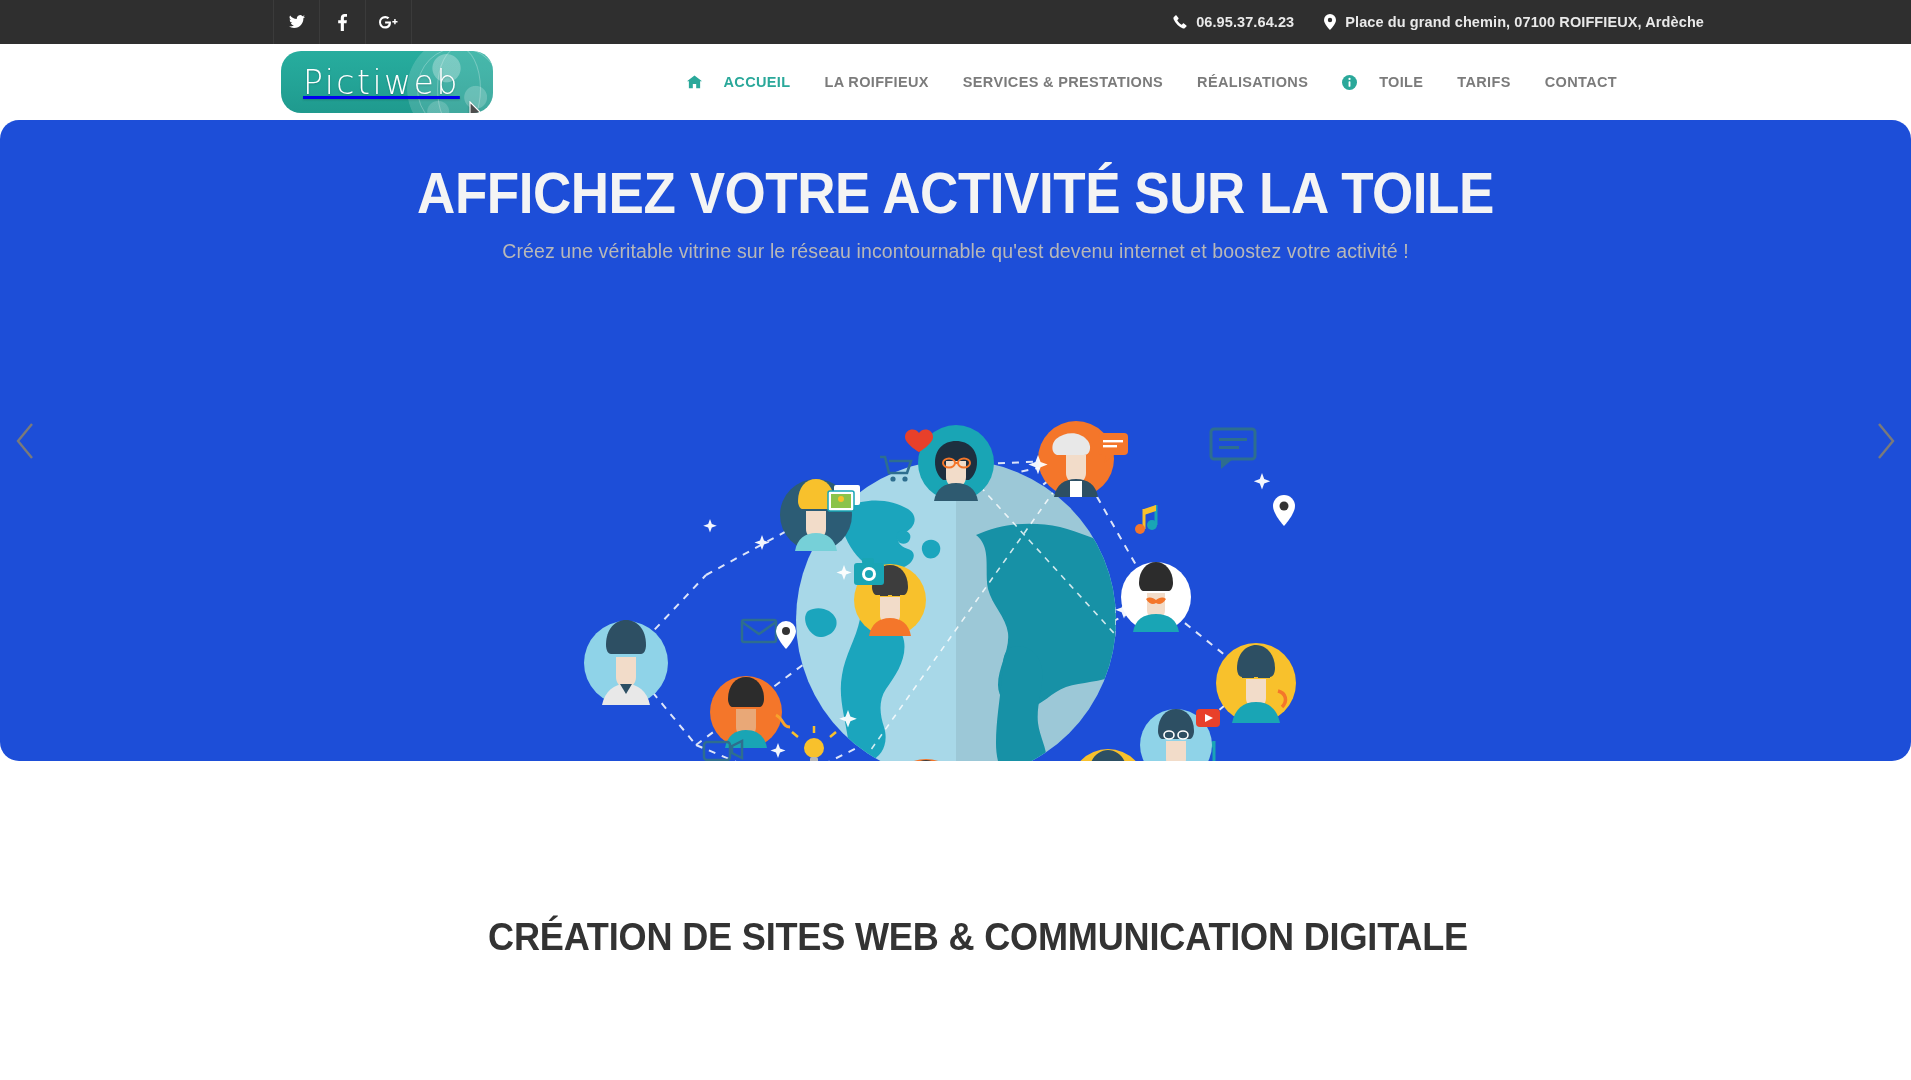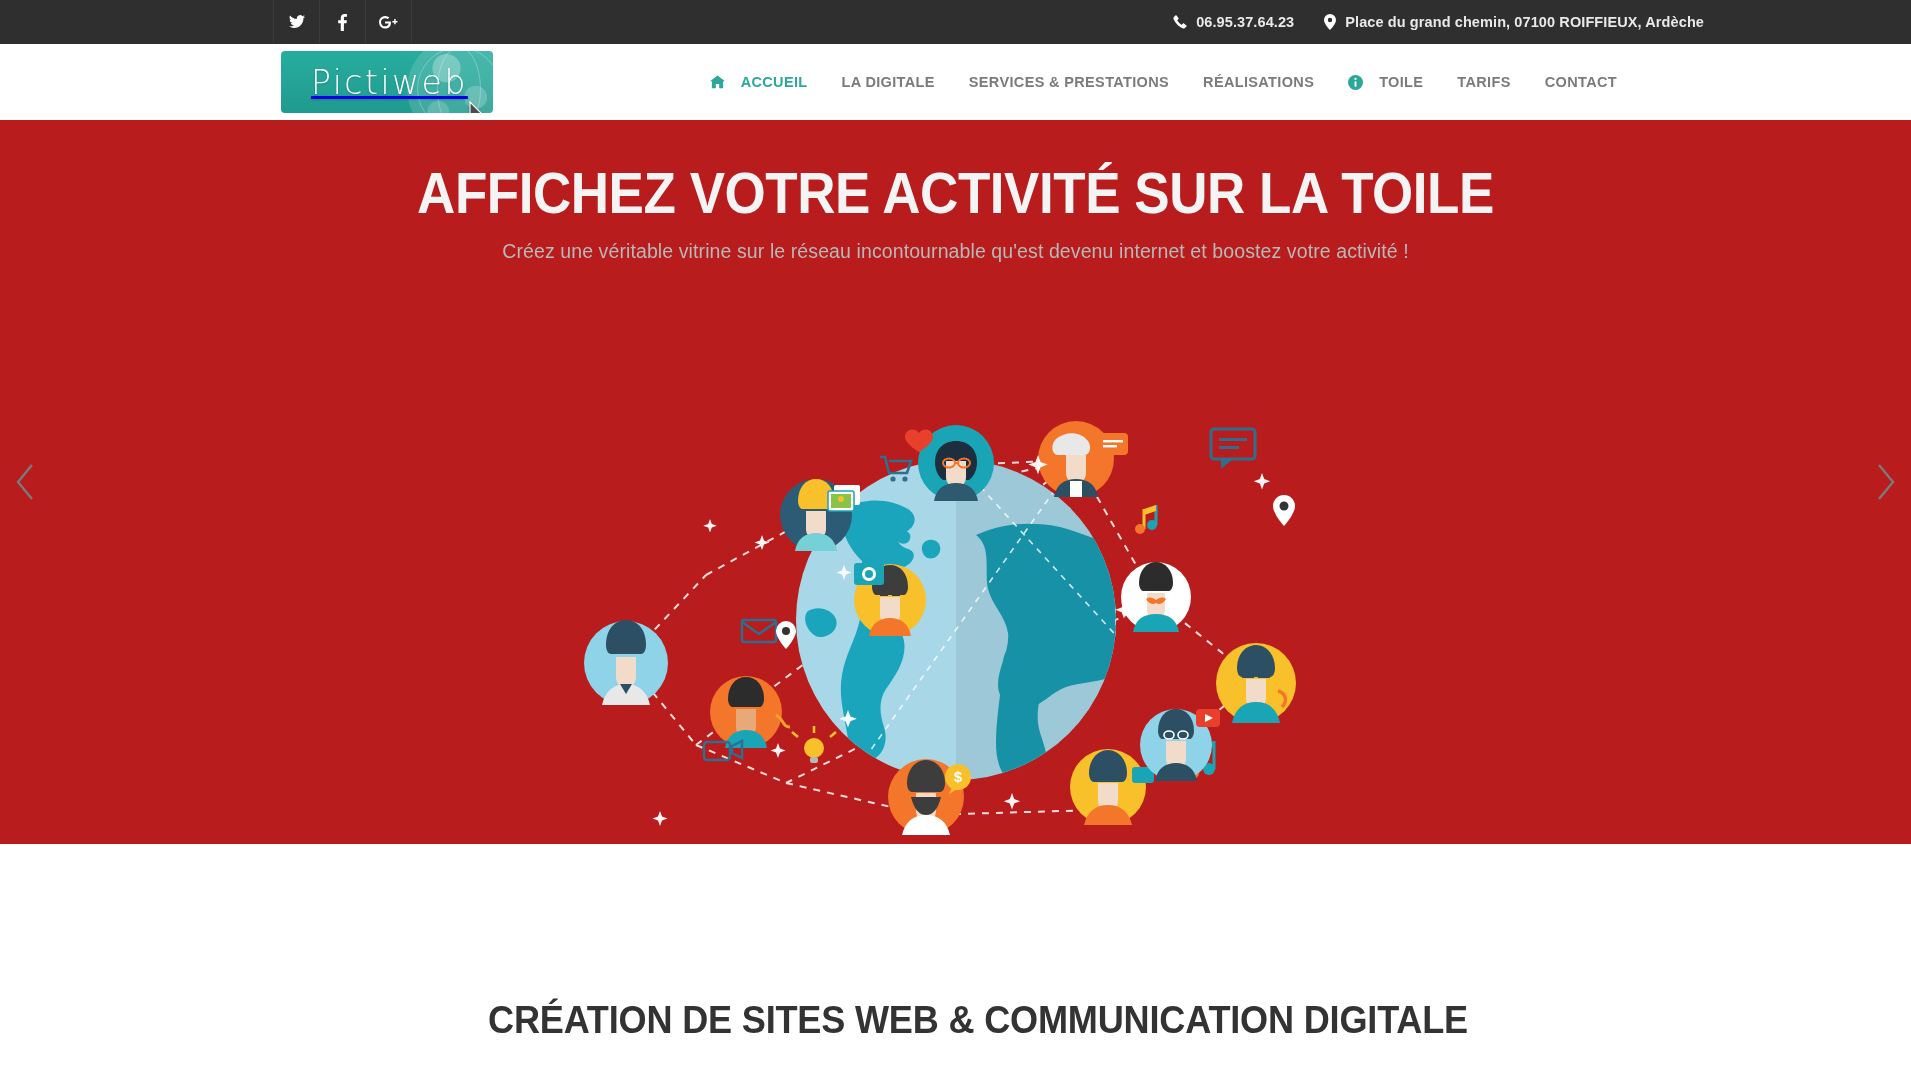--- a/index.html
+++ b/index.html
@@ -33,23 +33,23 @@
   .contact-item { display:flex; align-items:center; gap:9px; white-space:nowrap; }
   .contact-item svg { display:block; flex:none; }
 
   
   .header {
     height:76px; background:#ffffff; display:flex; align-items:center;
     position:relative;
   }
   .logo {
     margin-left:281px; width:212px; height:62px;
-    border-radius:4px; position:relative; overflow:hidden;
+    border-radius:20px; position:relative; overflow:hidden;
     background:linear-gradient(180deg,#27ad9e 0%,#23a396 55%,#1f9a8e 100%);
-    display:flex; align-items:center; cursor:pointer; flex:none;padding-left:8px;
+    display:flex; align-items:center; cursor:pointer; flex:none;
   }
   .logo-globe {
     position:absolute; right:-18px; top:-14px; width:104px; height:104px;
     border-radius:50%;
     background:
       radial-gradient(circle at 38% 30%, rgba(255,255,255,.30) 0 14%, rgba(255,255,255,0) 15%),
       radial-gradient(circle at 66% 58%, rgba(255,255,255,.22) 0 12%, rgba(255,255,255,0) 13%),
       radial-gradient(circle at 30% 72%, rgba(255,255,255,.18) 0 10%, rgba(255,255,255,0) 11%),
       radial-gradient(circle at 50% 50%, rgba(255,255,255,.16) 0 70%, rgba(255,255,255,0) 72%);
     opacity:.95;
@@ -68,31 +68,31 @@
   .logo-cursor{
     position:absolute; right:24px; bottom:12px; z-index:3;
     width:0; height:0; filter:drop-shadow(0 1px 1px rgba(0,0,0,.35));
   }
 
   .nav {
     margin-left:auto; margin-right:277px;
     display:flex; align-items:center; gap:0;
   }
   .nav-item {
-    display:flex; align-items:center; gap:16px;
+    display:flex; align-items:center; gap:22px;
     padding:0 17px; text-decoration:none;
     color:#7b7b7b; font-size:14.5px; font-weight:bold;
     letter-spacing:.35px; white-space:nowrap; cursor:pointer;
   }
   .nav-item.active { color:#2aa89a; }
   .nav-item svg { display:block; flex:none; }
 
   
   .hero {
-    height:724px; background:#b91c1c; position:relative; overflow:hidden;
+    height:641px; background:#1d4ed8; position:relative; overflow:hidden;border-radius:19px;
   }
   .hero-title {
     text-align:center; color:#f4f4f4;
     font-size:57px; font-weight:bold; letter-spacing:-.5px;
     padding-top:45px; line-height:1;
     font-family:"Liberation Sans", sans-serif;
     transform:scaleX(.93); transform-origin:center;
   }
   .hero-sub {
     text-align:center; color:#b8b8b8;
@@ -190,21 +190,21 @@
   <nav class="nav">
     <a class="nav-item active" href="#">
       <span>
         <svg width="15" height="14" viewBox="0 0 16 14" fill="#2aa89a">
             <path d="M8 0L0 6.3h2v7.3h4.2V9.2h3.6v4.4H14V6.3h2L8 0z"></path>
           </svg>
       </span>
       <span>ACCUEIL</span>
     </a>
     <a class="nav-item" href="#">
-      <span>LA DIGITALE</span>
+      <span>LA ROIFFIEUX</span>
     </a>
     <a class="nav-item" href="#">
       <span>SERVICES &amp; PRESTATIONS</span>
     </a>
     <a class="nav-item" href="#">
       <span>RÉALISATIONS</span>
     </a>
     <a class="nav-item" href="#">
       <span>
         <svg width="15" height="15" viewBox="0 0 16 16">

